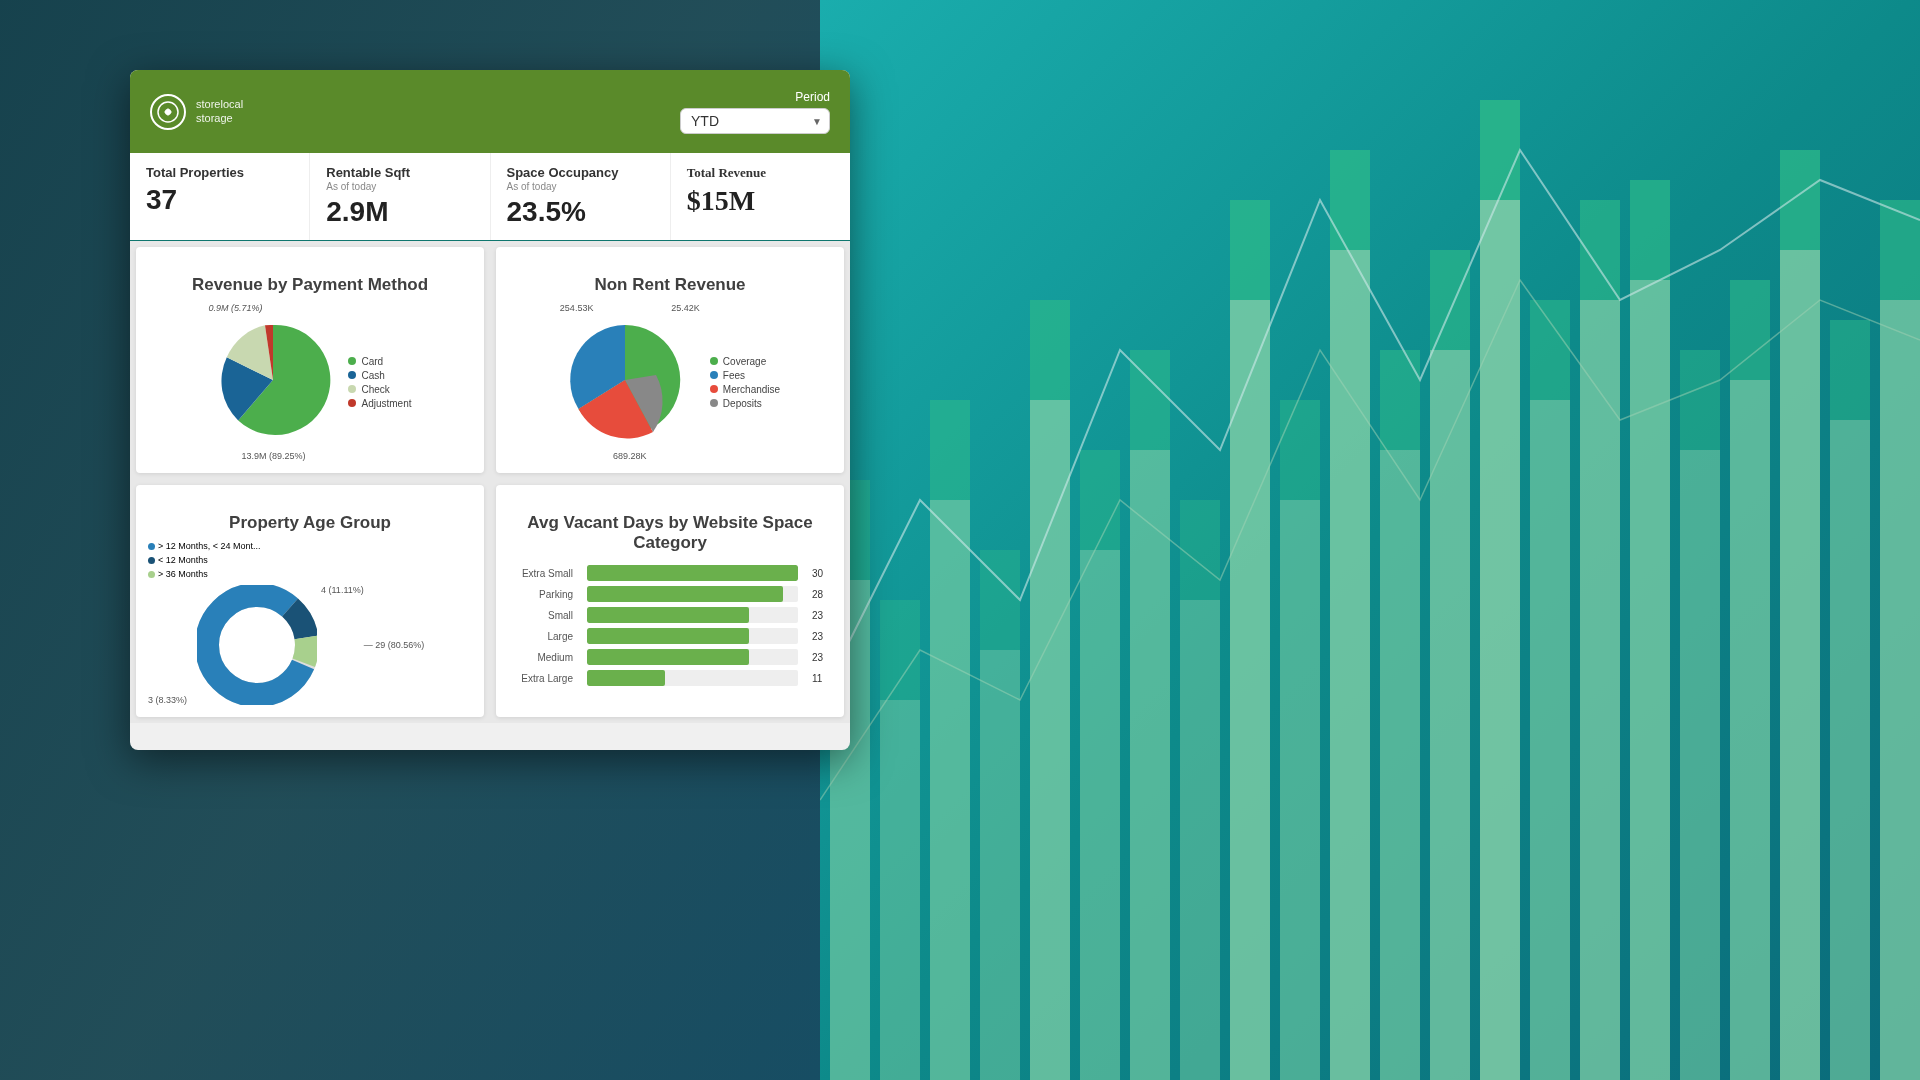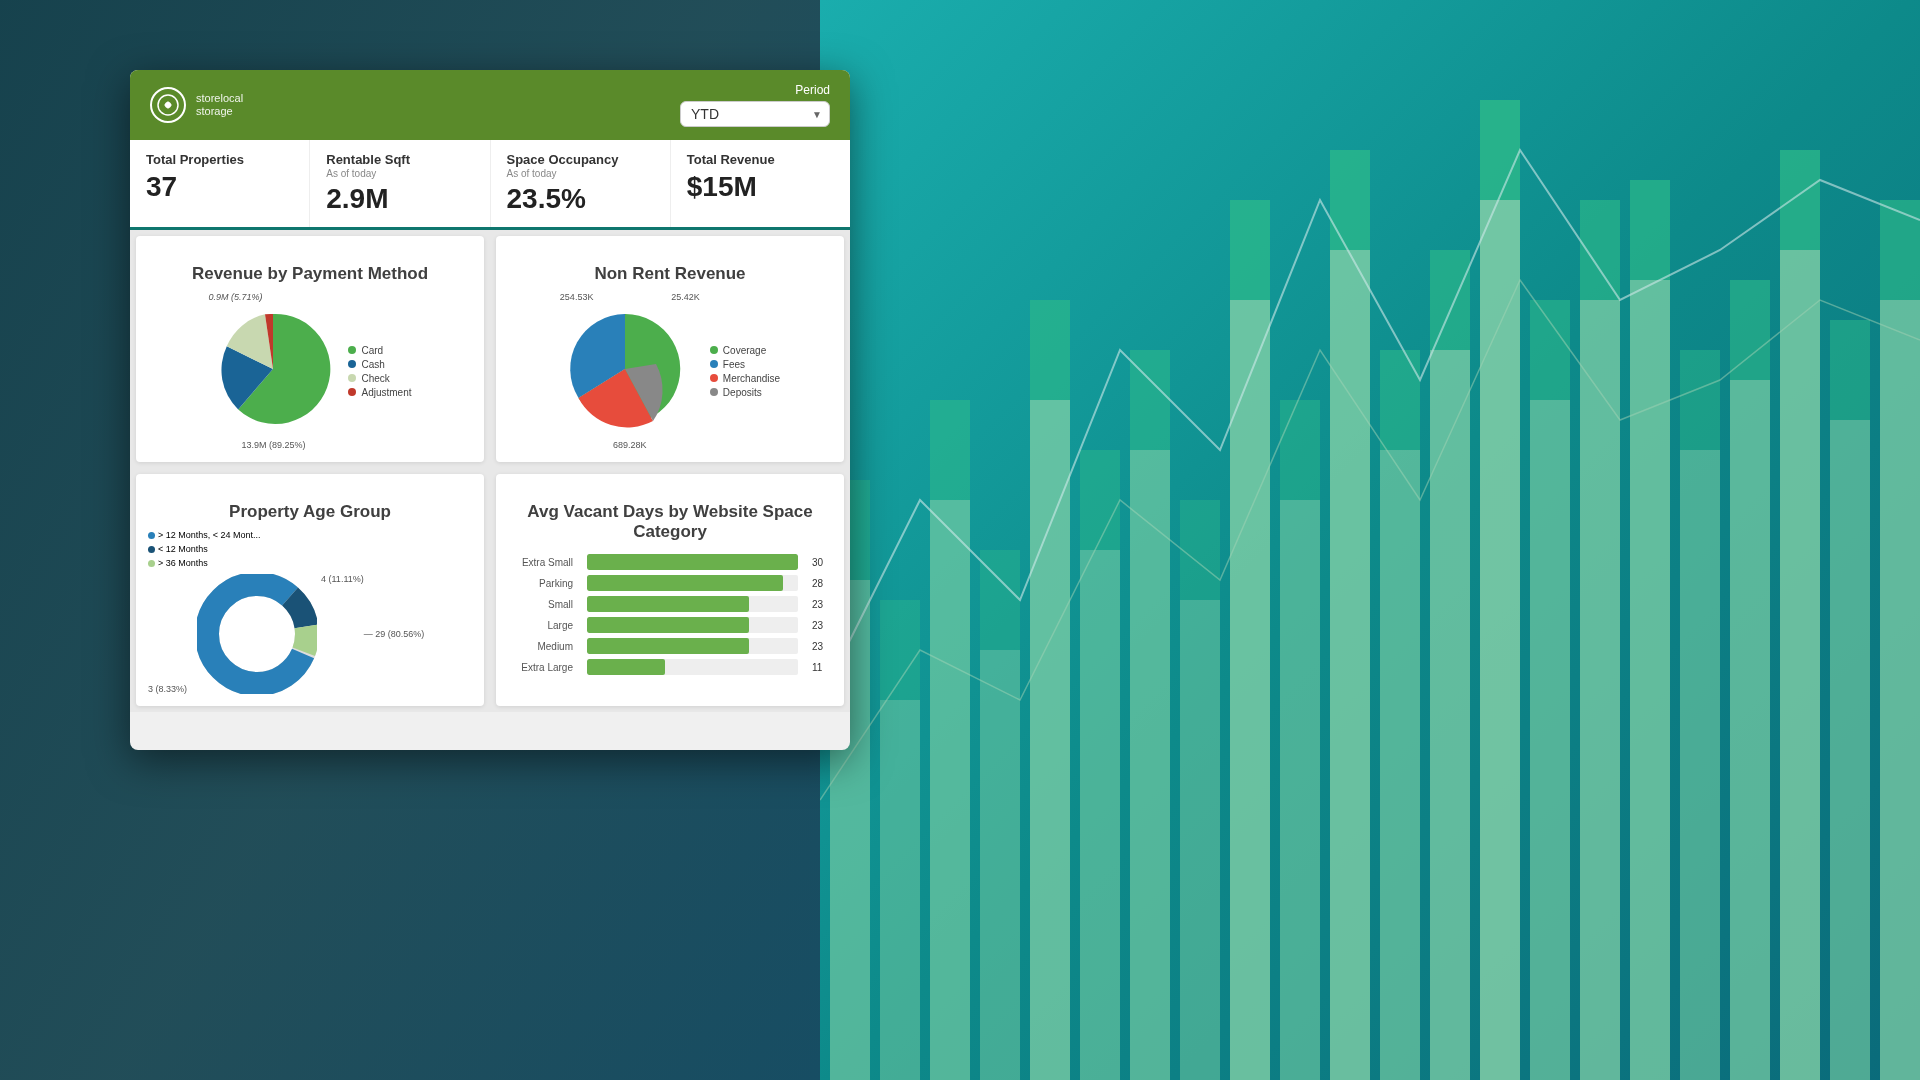--- a/index.html
+++ b/index.html
@@ -54,21 +54,21 @@
       z-index: 10;
     }
 
     
     .card-header {
       background: #5a8a2a;
       padding: 12px 20px;
       display: flex;
       align-items: center;
       justify-content: space-between;
-      height: 70px;
+      height: 83px;
     }
 
     .logo-area {
       display: flex;
       align-items: center;
       gap: 10px;
     }
 
     .logo-icon {
       width: 36px;
@@ -134,31 +134,32 @@
       transform: translateY(-50%);
       font-size: 10px;
       color: #666;
       pointer-events: none;
     }
 
     
     .stats-row {
       display: flex;
       background: white;
-      border-bottom: 3px solid #0f766e;
+      border-bottom: 1px solid #0f766e;
     }
 
     .stat-item {
       flex: 1;
       padding: 12px 16px;
       border-right: 1px solid #eee;
     }
 
     .stat-item:last-child {
       border-right: none;
+      font-family: Liberation Serif, serif;
     }
 
     .stat-label {
       font-size: 13px;
       font-weight: 600;
       color: #333;
     }
 
     .stat-sublabel {
       font-size: 10px;

